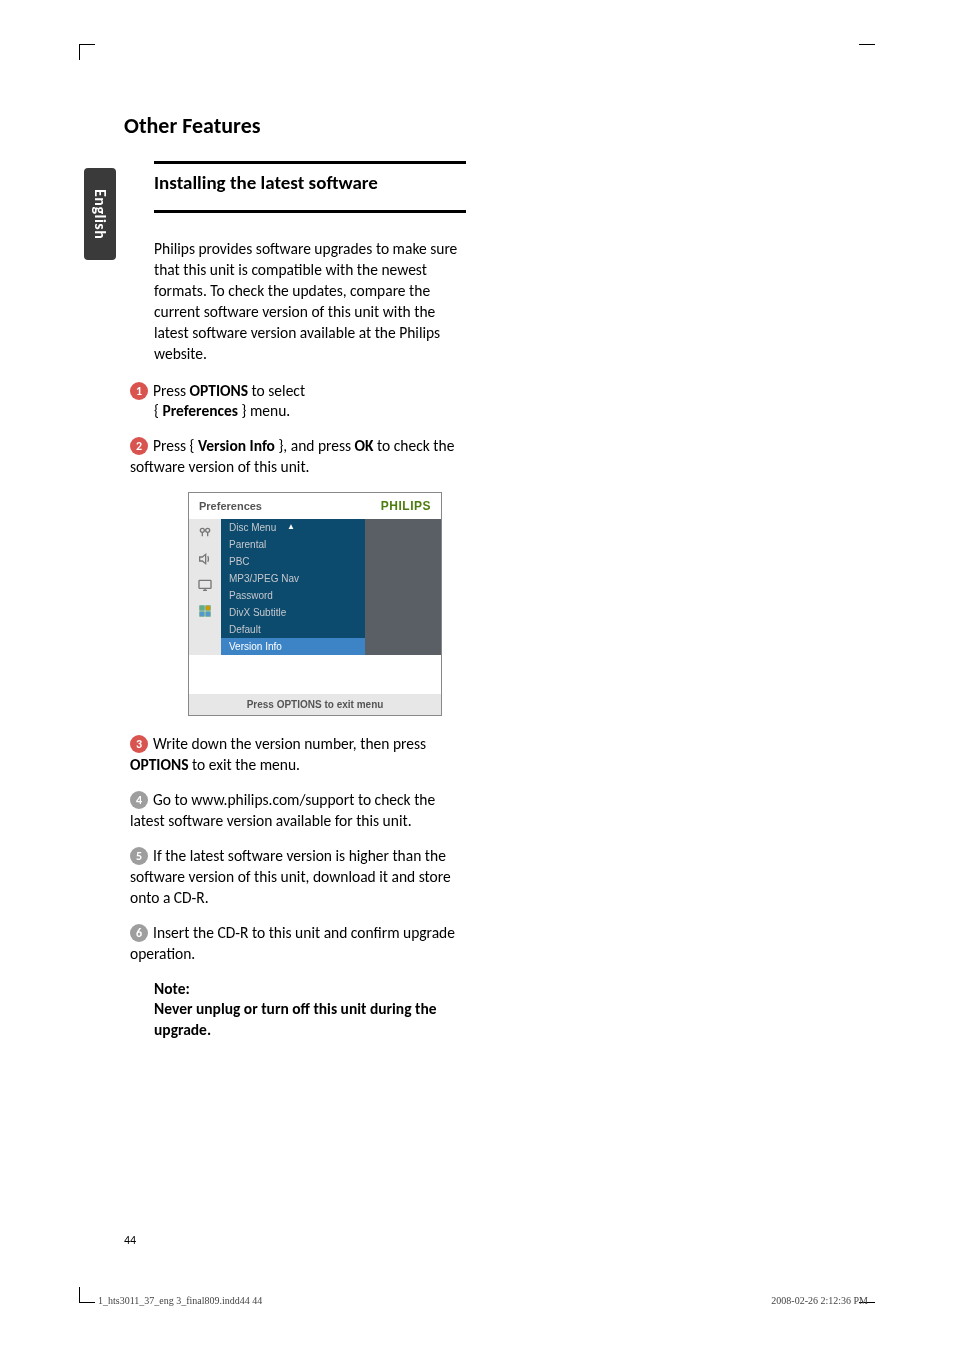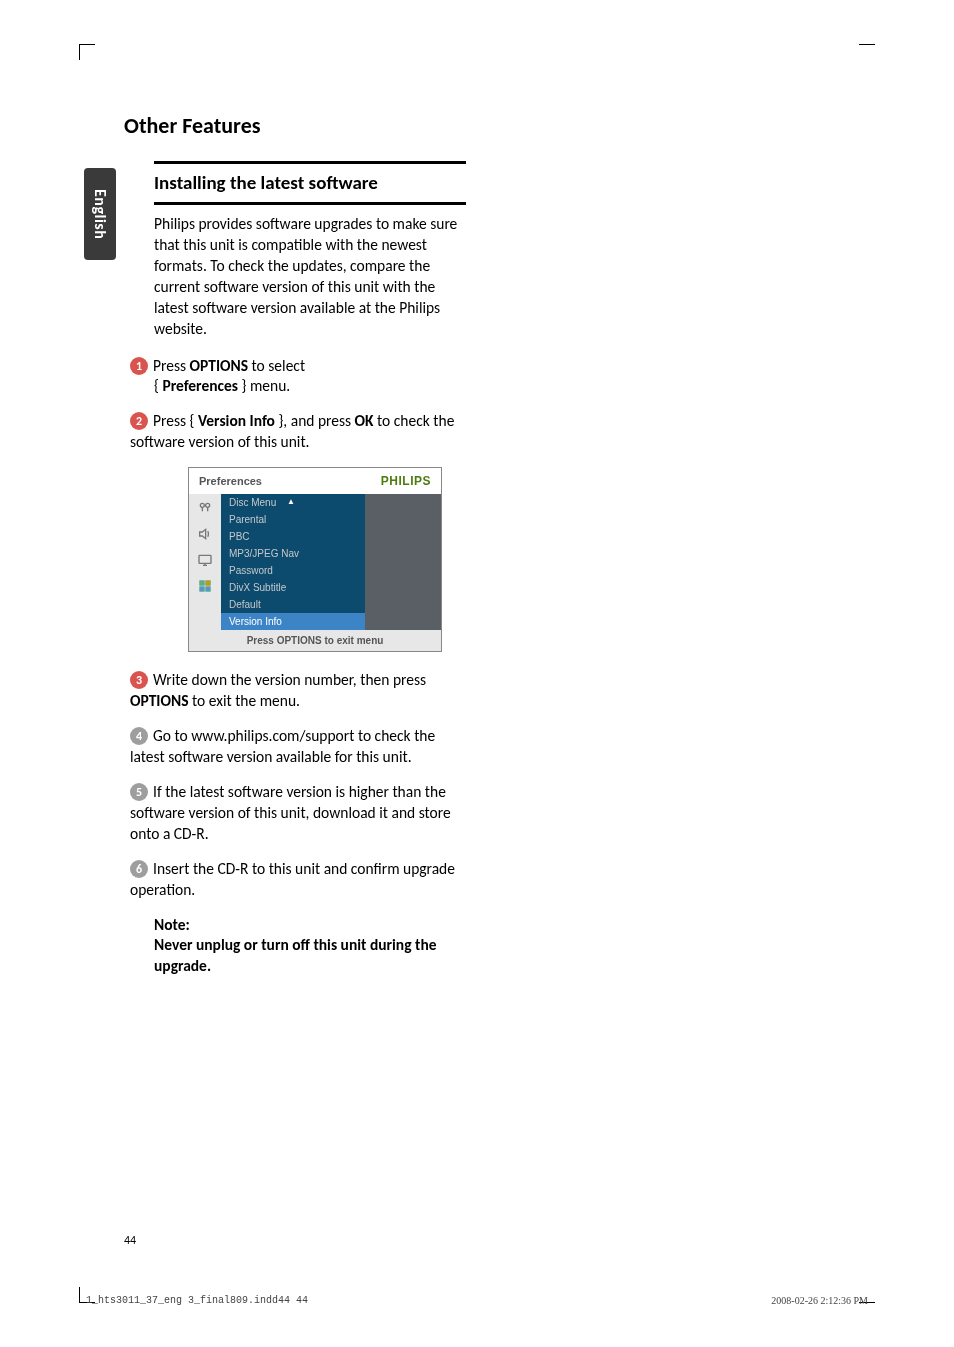--- a/index.html
+++ b/index.html
@@ -47,24 +47,24 @@
     font-weight: bold;
     margin-bottom: 22px;
   }
   .col {
     width: 312px;
     margin-left: 30px;
   }
   .section-head {
     border-top: 3px solid #000;
     border-bottom: 3px solid #000;
-    padding: 7px 0 8px 0;
+    padding: 7px 0 16px 0;
     font-size: 19px;
     font-weight: bold;
-    margin-bottom: 9px;
+    margin-bottom: 26px;
   }
   .para {
     font-size: 15.5px;
     line-height: 1.35;
     margin-bottom: 16px;
   }
   .step {
     position: relative;
     padding-left: 0;
     margin-left: -24px;
@@ -129,36 +129,37 @@
   .menu-list .row.sel { background: #3d84c6; color: #fff; }
   .menu-list .arrow { position: absolute; right: 70px; top: 3px; color: #fff; font-size: 8px; }
   .menu-right { width: 76px; background: #5a5f66; }
   .menu-foot {
     background: #e7e7e7;
     text-align: center;
     font-size: 10px;
     font-weight: bold;
     color: #555;
     padding: 5px 12px;
+    margin-top: 39px;
   }
 
   .note { font-size: 15.5px; line-height: 1.35; margin-bottom: 16px; }
 
   .page-num {
     position: absolute;
     left: 124px;
     bottom: 100px;
     font-size: 12px;
   }
   .footer-left {
     position: absolute;
-    left: 86px;
+    left: 98px;
     bottom: 41px;
     font-size: 10px;
-    font-family: Liberation Mono, monospace;
+    font-family: Liberation Serif, serif;
     color: #444;
   }
   .footer-right {
     position: absolute;
     right: 86px;
     bottom: 41px;
     font-size: 10px;
     font-family: "Times New Roman", serif;
     color: #444;
   }

